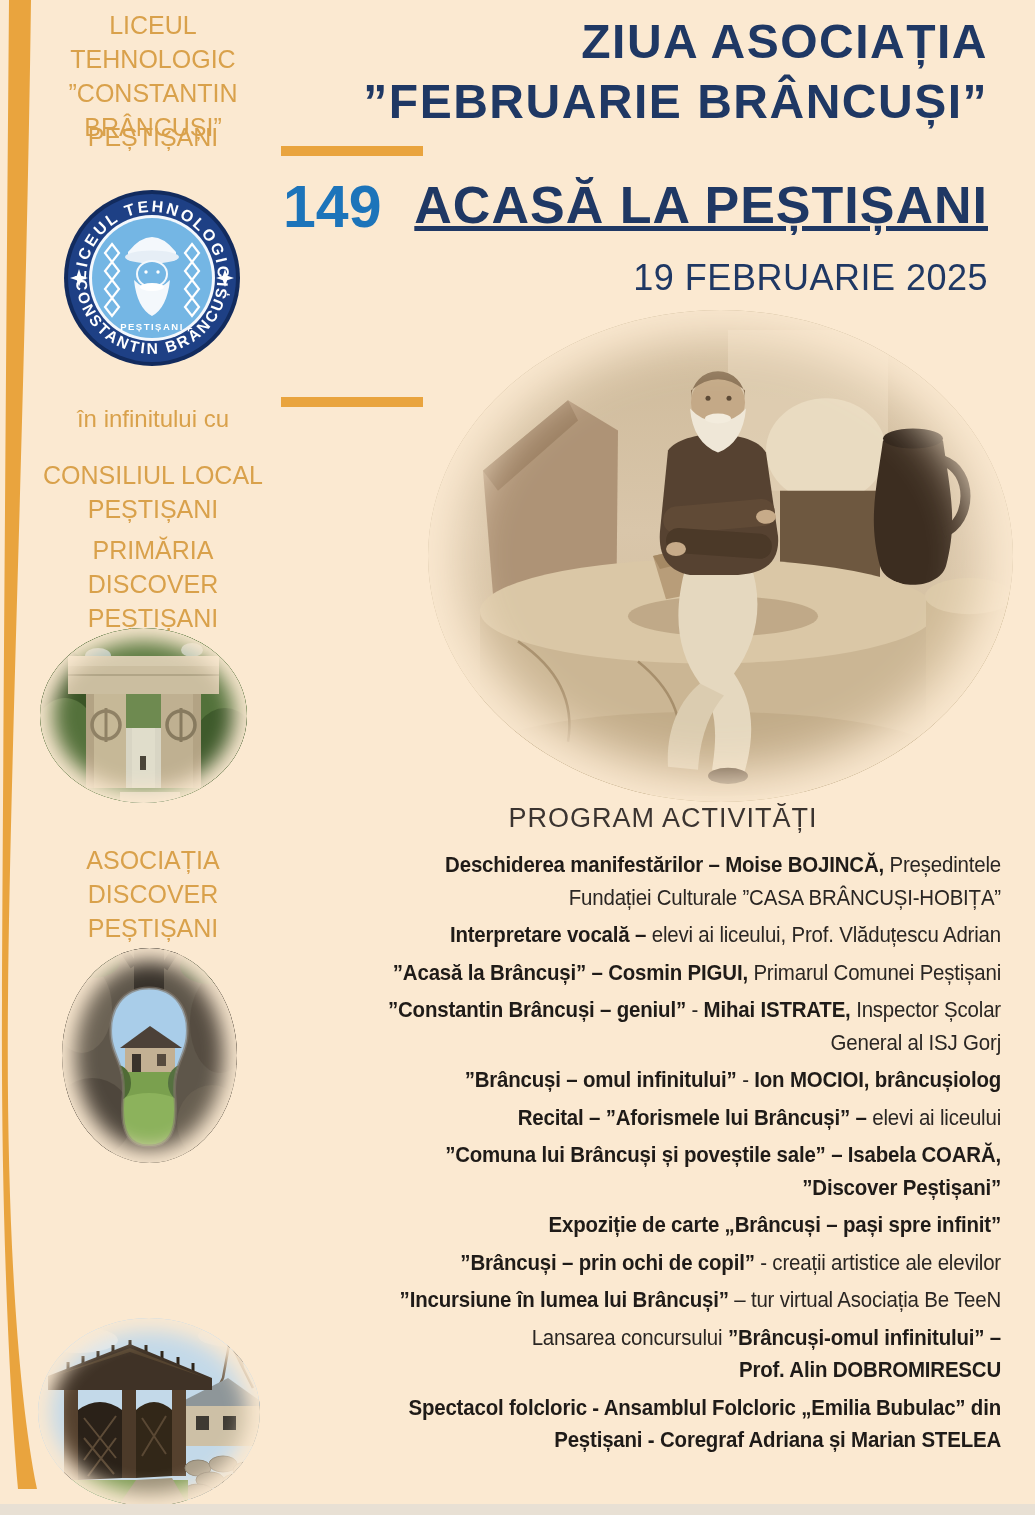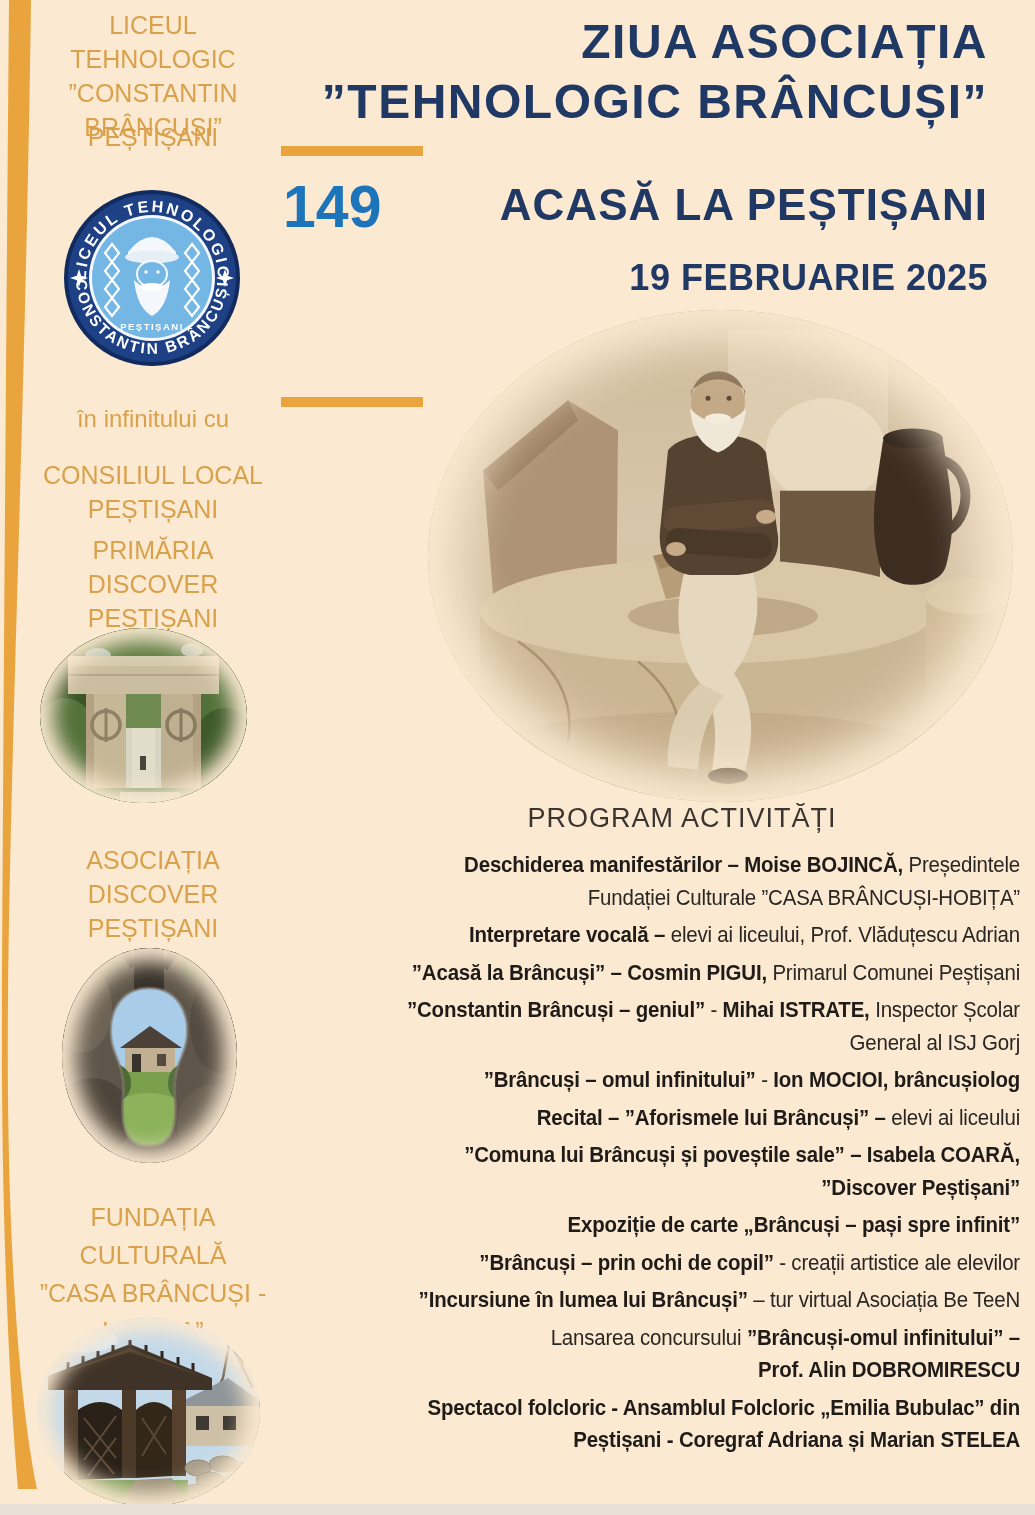--- a/index.html
+++ b/index.html
@@ -26,31 +26,31 @@
   .logo-wrap{position:absolute;left:62px;top:188px;width:180px;height:180px;}
   
   .oval{position:absolute;border-radius:50%;overflow:hidden;}
   .oval svg{display:block;width:100%;height:100%;}
   .vig{position:absolute;inset:0;border-radius:50%;pointer-events:none;
        box-shadow:inset 0 0 20px 13px var(--bg);}
   .vig.big{box-shadow:inset 0 0 48px 30px var(--bg);}
   
   .header{position:absolute;left:300px;right:47px;top:12px;text-align:right;color:var(--navy);}
   .title-line{font-size:48px;font-weight:bold;line-height:60px;letter-spacing:1.5px;}
-  .subtitle{font-size:44px;font-weight:bold;line-height:58px;margin-top:44px;letter-spacing:1px;}
-  .date-line{font-size:36px;font-weight:700;line-height:44px;margin-top:22px;letter-spacing:0.5px;}
+  .subtitle{font-size:52px;font-weight:bold;line-height:58px;margin-top:44px;letter-spacing:1px;text-decoration:underline;}
+  .date-line{font-size:36px;font-weight:400;line-height:44px;margin-top:22px;letter-spacing:0.5px;}
   .bar{position:absolute;background:var(--orange);width:142px;height:10px;left:281px;}
   .bar1{top:146px;}
   .bar2{top:397px;}
   .anniv{position:absolute;left:283px;top:176px;color:var(--blue);text-align:left;}
   .anniv .num{font-size:59px;font-weight:bold;line-height:62px;}
   .anniv .word{font-size:30px;font-weight:bold;line-height:46px;}
   .anniv .words{margin-top:8px;}
   
-  .prog{position:absolute;left:344px;top:802px;width:676px;color:var(--ink);}
+  .prog{position:absolute;left:325px;top:802px;width:676px;color:var(--ink);}
   .prog-heading{text-align:center;font-size:27px;letter-spacing:1px;color:#3B3430;line-height:33px;}
   .prog-list{margin-top:14px;text-align:right;font-size:22px;line-height:32.5px;
              white-space:nowrap;transform:scaleX(0.93);transform-origin:top right;
              letter-spacing:-0.2px;}
   .prog-item{margin-bottom:5px;}
   .prog-item .b{font-weight:bold;color:#1F1B18;}
 </style>
 </head>
 <body>
 
@@ -173,25 +173,20 @@
         <rect x="95" y="106" width="9" height="12" fill="#564A3E"></rect>
         <path d="M61,150 Q87,140 113,150 L113,198 L61,198 Z" fill="#8CB25C"></path>
         <ellipse cx="55" cy="135" rx="14" ry="18" fill="#4F6B35"></ellipse>
         <ellipse cx="120" cy="135" rx="14" ry="18" fill="#557140"></ellipse>
       </g>
       <path d="M87,40 C60,40 46,62 49,90 C51,110 64,118 61,150 C58,186 68,198 87,198 C106,198 116,186 113,150 C110,118 123,110 125,90 C128,62 114,40 87,40 Z" fill="none" stroke="#80776A" stroke-width="3" opacity="0.6"></path>
     </svg>
     <div class="vig"></div>
   </div>
 
-  <div class="sb" style="top:1198px;line-height:38px;">
-    <div>FUNDAȚIA CULTURALĂ</div>
-    <div>”CASA BRÂNCUȘI -</div>
-    <div>HOBIȚA”</div>
-  </div>
 
   <div class="oval" style="left:38px;top:1318px;width:222px;height:188px;">
     <svg viewBox="0 0 222 188" preserveAspectRatio="none">
       <rect width="222" height="188" fill="#C3D9E9"></rect>
       <ellipse cx="40" cy="22" rx="40" ry="13" fill="#D8E6F0"></ellipse>
       <ellipse cx="195" cy="18" rx="35" ry="11" fill="#D3E2EE"></ellipse>
       <path d="M195,5 L185,60 M195,5 L205,50 M185,60 L170,90 M195,30 L215,70" stroke="#6B5B49" stroke-width="2.5" fill="none"></path>
       <polygon points="135,88 190,60 235,92" fill="#8E9699"></polygon>
       <rect x="148" y="88" width="74" height="40" fill="#CDC0A6"></rect>
       <rect x="158" y="98" width="13" height="14" fill="#3E3A33"></rect>
@@ -216,21 +211,21 @@
         <ellipse cx="188" cy="176" rx="15" ry="8"></ellipse>
       </g>
       <rect x="0" y="162" width="150" height="26" fill="#7A9A52"></rect>
       <path d="M98,162 L134,160 L150,188 L80,188 Z" fill="#998F77"></path>
     </svg>
     <div class="vig"></div>
   </div>
 
   <div class="header">
     <div class="title-line">ZIUA ASOCIAȚIA</div>
-    <div class="title-line">”TEHNOLOGIC BRÂNCUȘI”</div>
+    <div class="title-line">”FEBRUARIE BRÂNCUȘI”</div>
     <div class="subtitle">ACASĂ LA PEȘTIȘANI</div>
     <div class="date-line">19 FEBRUARIE 2025</div>
   </div>
 
   <div class="bar bar1"></div>
   <div class="bar bar2"></div>
 
   <div class="anniv">
     <div class="num">149</div>
   </div>

